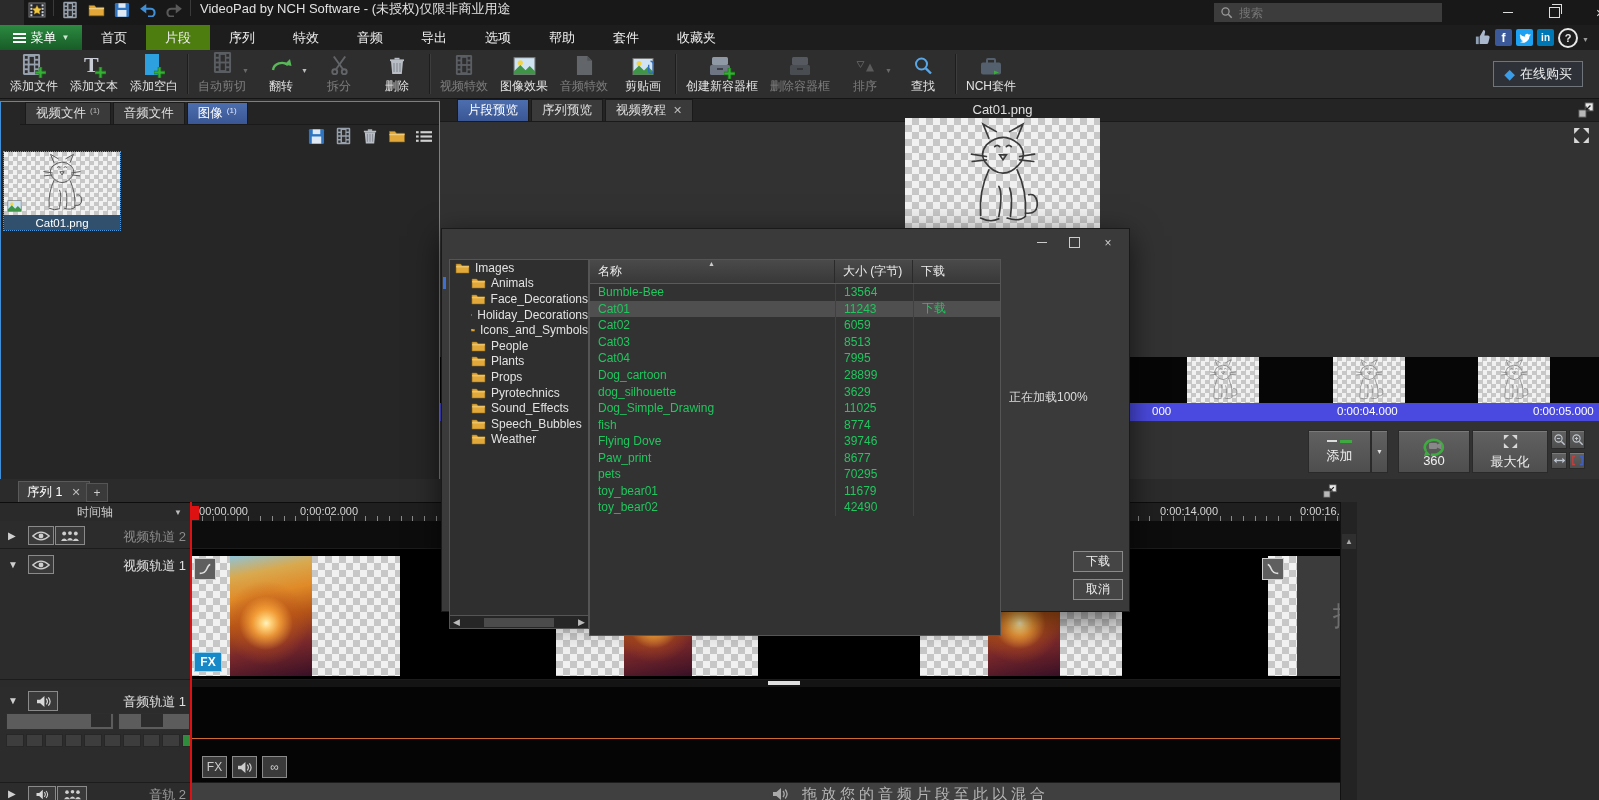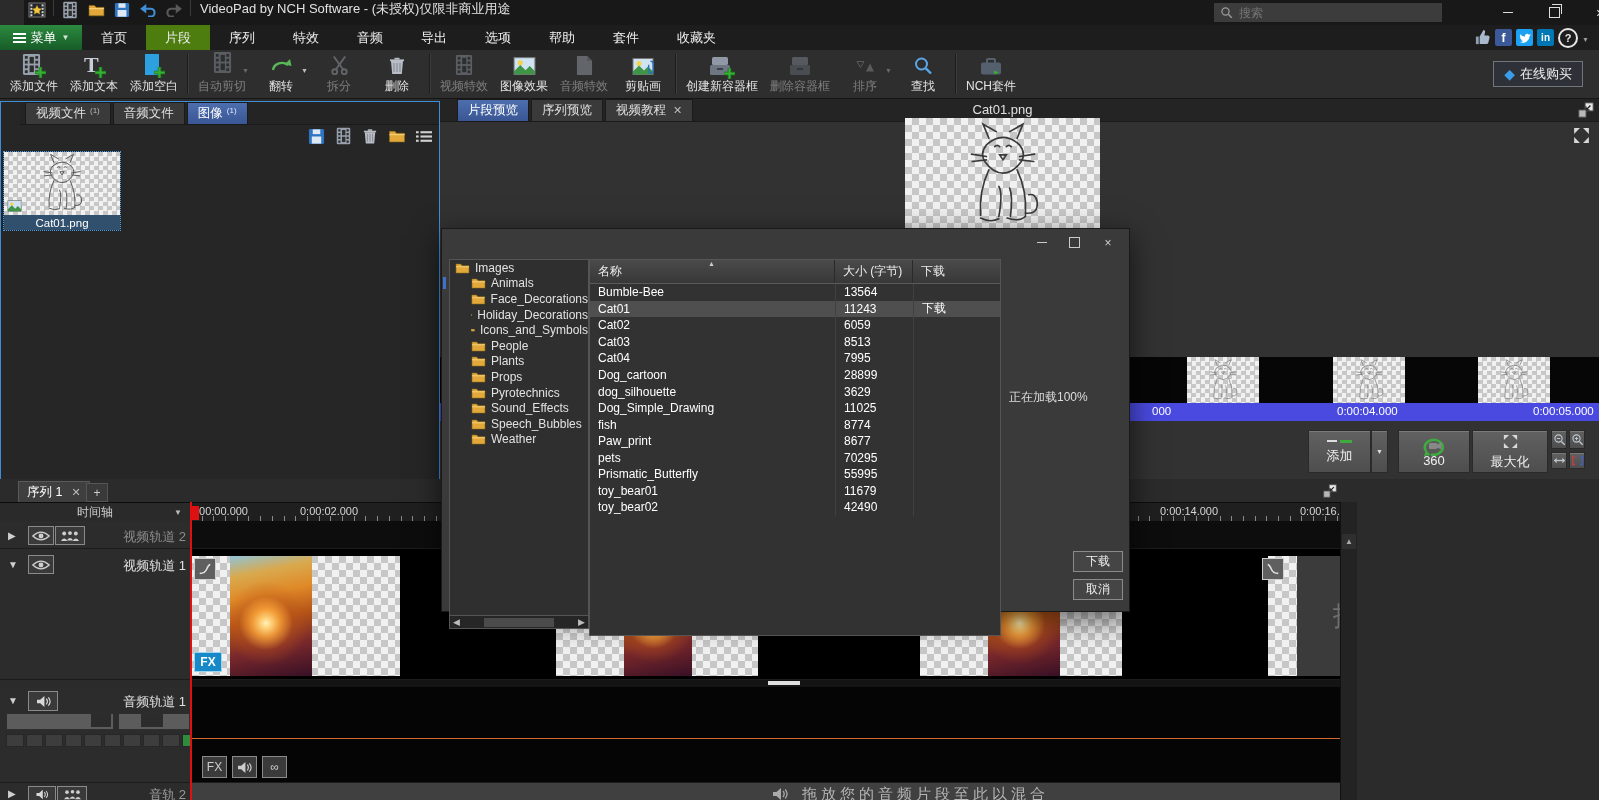--- a/index.html
+++ b/index.html
@@ -109,21 +109,21 @@
   .dlg-wb{position:absolute;top:4px;width:30px;height:19px;display:flex;align-items:center;justify-content:center;color:#ccc;}
   .tree{position:absolute;left:7px;top:30px;width:140px;height:370px;background:#2f2f2f;border:1px solid #555;box-sizing:border-box;overflow:hidden;}
   .titem{height:15.6px;display:flex;align-items:center;gap:5px;padding-left:5px;color:#e2e2e2;font-size:12px;white-space:nowrap;}
   .titem.child{padding-left:21px;}
   .hscroll2{position:absolute;left:0;bottom:0;width:138px;height:13px;background:#262626;border-top:1px solid #555;display:flex;align-items:center;justify-content:space-between;color:#bbb;font-size:9px;padding:0 3px;box-sizing:border-box;}
   .hs2-thumb{width:70px;height:9px;background:#4b4b4b;}
   .dlist{position:absolute;left:147px;top:30px;width:412px;height:377px;background:#323232;border:1px solid #555;box-sizing:border-box;overflow:hidden;}
   .lhead{display:flex;height:23px;background:linear-gradient(#4a4a4a,#383838);border-bottom:1px solid #5a5a5a;color:#eee;position:relative;}
   .lhead .hc{display:flex;align-items:center;padding-left:8px;border-right:1px solid #2a2a2a;box-sizing:border-box;}
   .sortarrow{position:absolute;left:118px;top:0;font-size:7px;color:#ccc;}
-  .lrow{display:flex;height:16.55px;color:#ffffff;}
+  .lrow{display:flex;height:16.55px;color:#22c55e;}
   .lrow.sel{background:#4f4f4f;}
   .lrow span{display:flex;align-items:center;padding-left:8px;box-sizing:border-box;}
   .c-name{width:245px;}
   .c-size{width:78px;border-left:1px solid #414141;}
   .c-dl{width:85px;border-left:1px solid #414141;}
   .groupbox{position:absolute;left:567px;top:36px;width:117px;height:116px;border:1px solid #6e6e6e;}
   .gb-legend{position:absolute;left:6px;top:-8px;background:#3a3a3a;padding:0 4px;color:#ddd;font-size:12px;}
   .gb-img{position:absolute;left:7px;top:8px;width:100px;height:98px;background:#fff;border:1px solid #999;display:flex;align-items:center;justify-content:center;}
   .dlgbtn{position:absolute;left:631px;width:50px;height:21px;background:#454545;border:1px solid #8a8a8a;color:#f0f0f0;font-size:12px;display:flex;align-items:center;justify-content:center;box-sizing:border-box;}
   .treesel{position:absolute;left:1px;top:48px;width:3px;height:12px;background:#3f6fd0;}
@@ -1021,32 +1021,32 @@
           <span class="c-name">Dog_Simple_Drawing</span>
           <span class="c-size">11025</span>
           <span class="c-dl"></span>
         </div>
       <div class="lrow">
           <span class="c-name">fish</span>
           <span class="c-size">8774</span>
           <span class="c-dl"></span>
         </div>
       <div class="lrow">
+          <span class="c-name">Flying Dove</span>
+          <span class="c-size">39746</span>
+          <span class="c-dl"></span>
+        </div>
+      <div class="lrow">
           <span class="c-name">Paw_print</span>
           <span class="c-size">8677</span>
           <span class="c-dl"></span>
         </div>
       <div class="lrow">
           <span class="c-name">pets</span>
           <span class="c-size">70295</span>
-          <span class="c-dl"></span>
-        </div>
-      <div class="lrow">
-          <span class="c-name">Prismatic_Butterfly</span>
-          <span class="c-size">55995</span>
           <span class="c-dl"></span>
         </div>
       <div class="lrow">
           <span class="c-name">toy_bear01</span>
           <span class="c-size">11679</span>
           <span class="c-dl"></span>
         </div>
       <div class="lrow">
           <span class="c-name">toy_bear02</span>
           <span class="c-size">42490</span>

